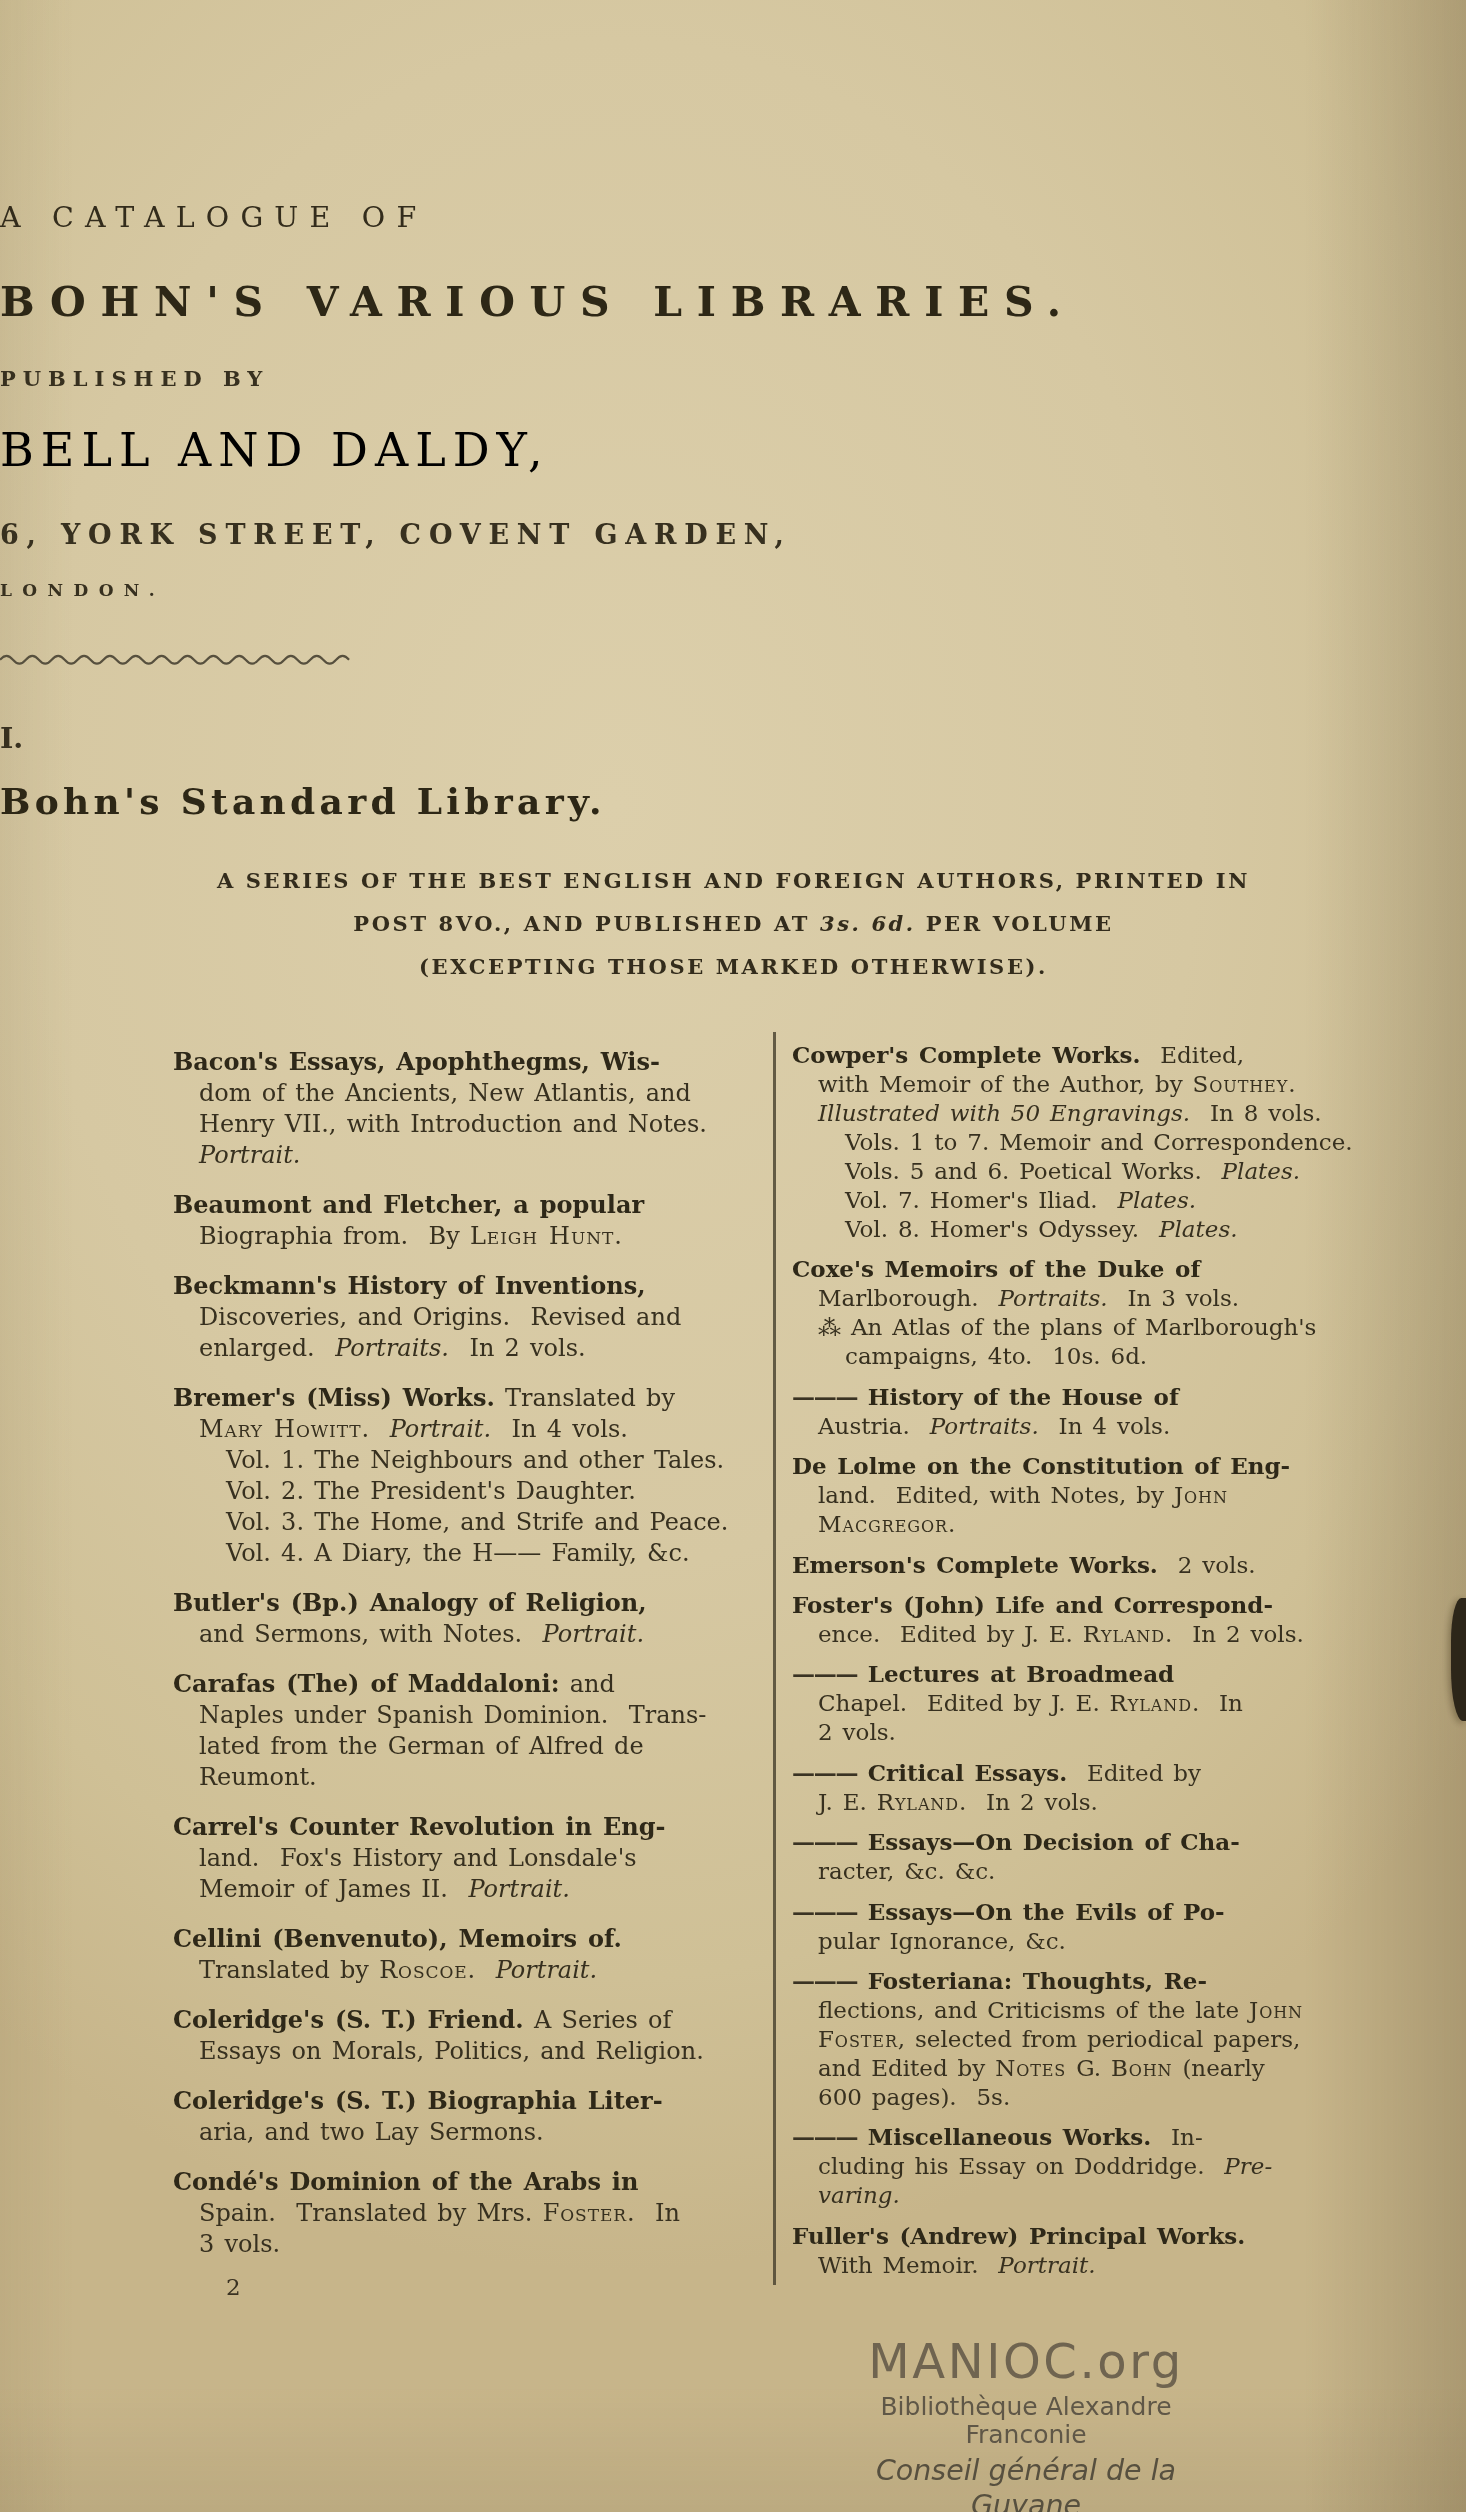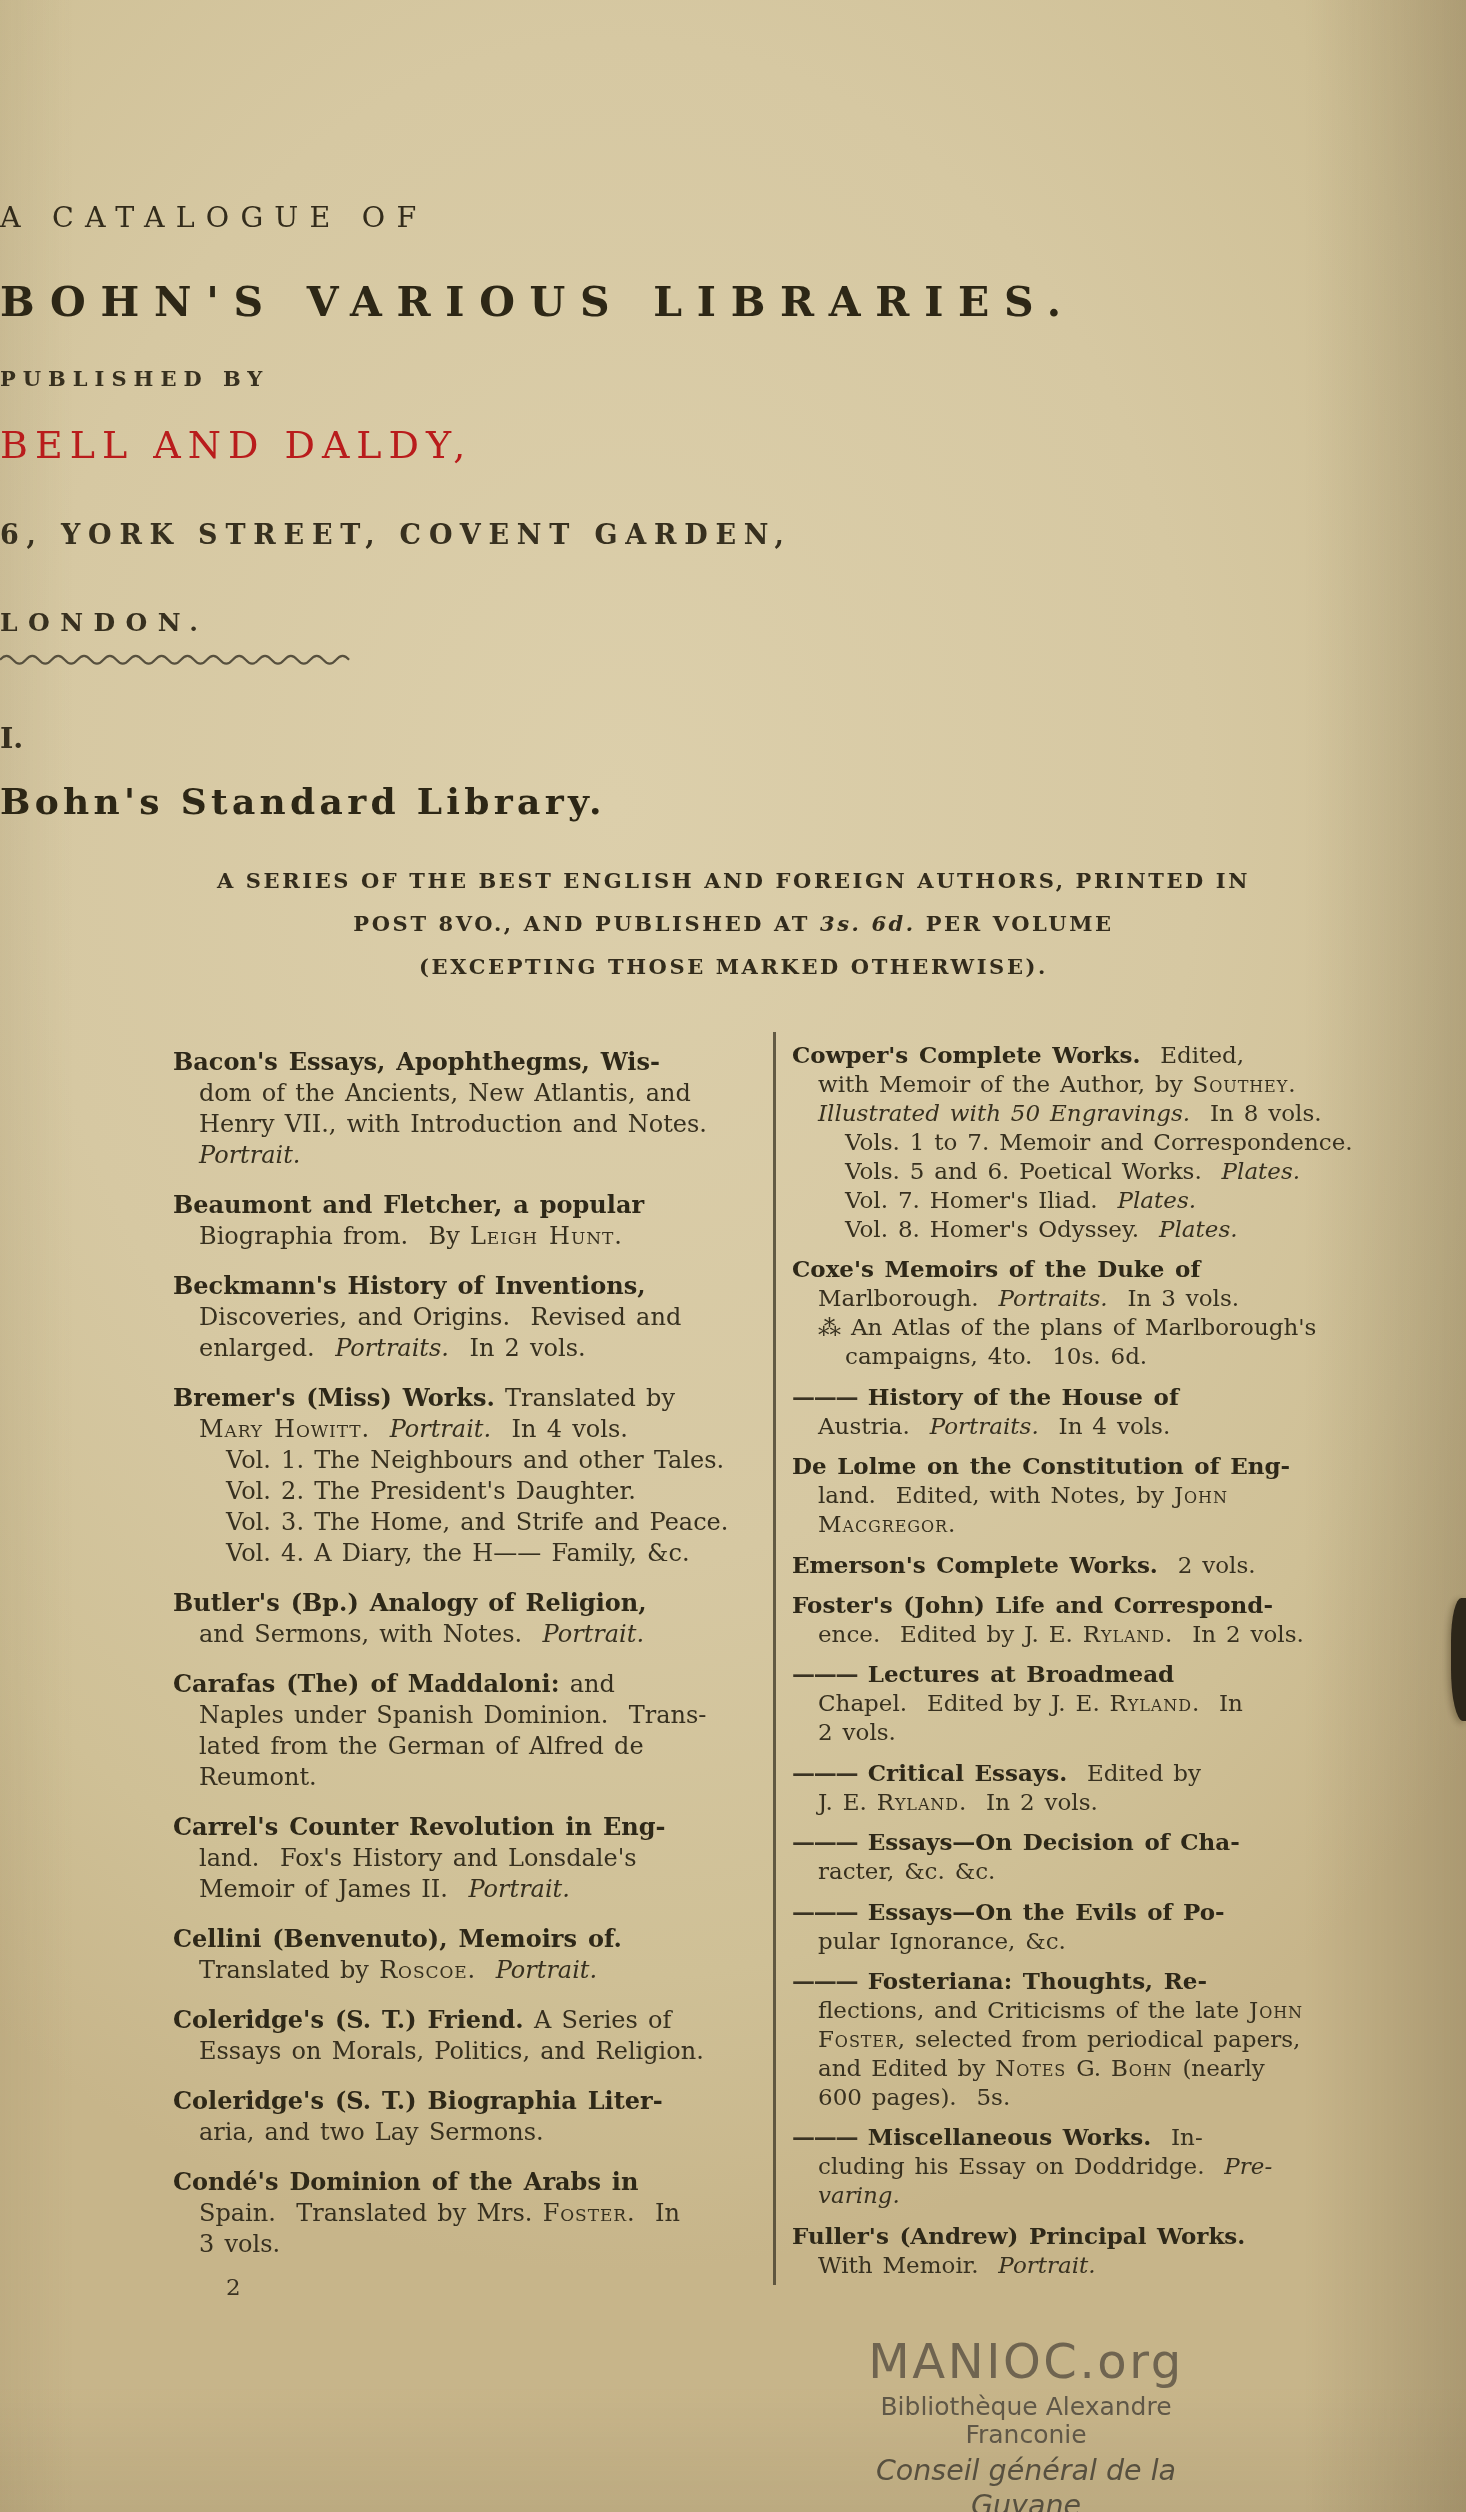--- a/index.html
+++ b/index.html
@@ -10,23 +10,23 @@
     background-color:#d5c7a1;
     background-image:
       linear-gradient(90deg, rgba(96,78,44,.09) 0%, rgba(0,0,0,0) 5%, rgba(0,0,0,0) 89%, rgba(70,54,26,.22) 100%),
       linear-gradient(0deg, rgba(90,72,40,.10) 0%, rgba(0,0,0,0) 5%),
       radial-gradient(ellipse 1122px 1467px at 42% 32%, #dccfab 0%, #d6c8a2 52%, #cfc096 80%, #c7b58a 100%);
   }
   .hdr{position:absolute;left:0;width:1467px;text-align:left;white-space:nowrap;}
   .h-cat   {top:201px;font-size:28.5px;letter-spacing:11.2px;color:#332c1c;}
   .h-title {top:278px;font-size:41px;font-weight:700;letter-spacing:14.7px;color:#2d2716;}
   .h-pub   {top:366px;font-size:21px;font-weight:700;letter-spacing:7px;}
-  .h-bell  {top:423px;font-size:38px;letter-spacing:7px;color:#b91c1c;}
+  .h-bell  {top:423px;font-size:46px;letter-spacing:7px;color:#000000;}
   .h-york  {top:519px;font-size:27px;font-weight:700;letter-spacing:7.8px;}
-  .h-lon   {top:580px;font-size:25px;font-weight:700;letter-spacing:10.4px;margin-top:28px;}
+  .h-lon   {top:580px;font-size:17px;font-weight:700;letter-spacing:10.4px;}
   .h-squig {top:649px;}
   .h-secnum{top:721px;font-size:28.5px;font-weight:700;}
   .h-sect  {top:780px;font-size:36px;font-weight:700;letter-spacing:4.3px;color:#2d2716;}
   .series  {position:absolute;left:0;top:859px;width:1467px;text-align:center;
             font-size:21px;font-weight:700;letter-spacing:2.6px;line-height:43px;color:#332c1c;}
   .series .cl{white-space:pre-wrap;}
   
   .col{position:absolute;word-spacing:2.6px;}
   #col-left {left:148px;top:1046px;width:595px;font-size:24px;line-height:31px;}
   #col-left .entry{margin-bottom:18px;margin-left:25px;}

